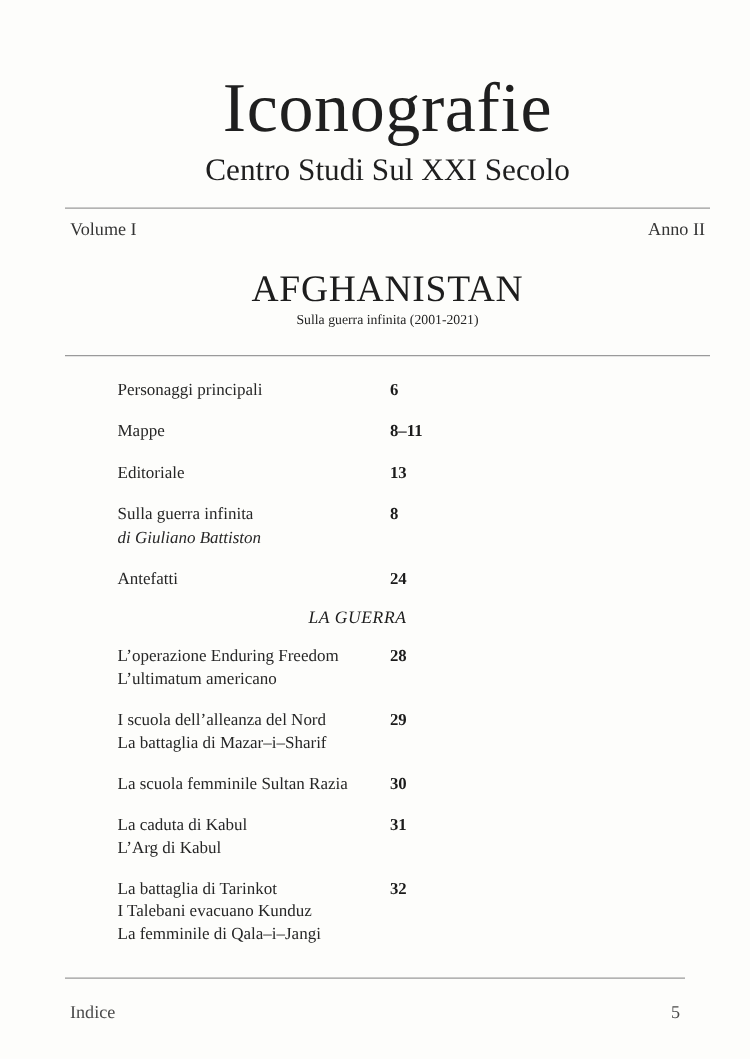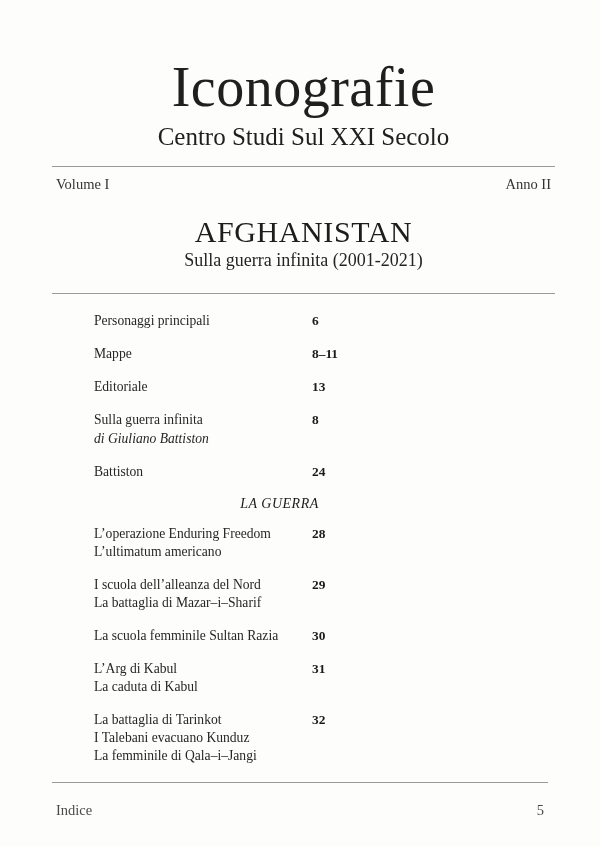--- a/index.html
+++ b/index.html
@@ -12,21 +12,21 @@
     background: #ffffff;
     font-family: "Liberation Serif", serif;
     color: #2b2b2b;
     overflow: hidden;
   }
   .page {
     position: relative;
     width: 600px;
     height: 847px;
     box-sizing: border-box;
-    padding: 44px 45px 40px 52px;
+    padding: 44px 32px 40px 52px;
     background: #fdfdfb;
   }
 
   
   .masthead {
     text-align: center;
     margin-top: 14px;
   }
   .journal-title {
     font-family: "Liberation Serif", serif;
@@ -66,21 +66,21 @@
   .issue-block {
     text-align: center;
     margin-top: 22px;
   }
   .issue-title {
     font-size: 30px;
     letter-spacing: 0.6px;
     color: #1d1d1d;
   }
   .issue-sub {
-    font-size: 18px;
+    font-size: 11px;
     margin-top: 1px;
     color: #242424;
   }
 
   .rule2 {
     border: 0;
     border-top: 1px solid #9a9a9a;
     margin: 22px 0 0 0;
   }
 
@@ -195,21 +195,21 @@
       </div>
       <div class="toc-entry">
         <div class="toc-lines">
           <div class="toc-line">Sulla guerra infinita</div>
           <div class="toc-line italic">di Giuliano Battiston</div>
         </div>
         <div class="toc-page">8</div>
       </div>
       <div class="toc-entry">
         <div class="toc-lines">
-          <div class="toc-line">Battiston</div>
+          <div class="toc-line">Antefatti</div>
         </div>
         <div class="toc-page">24</div>
       </div>
       <div class="toc-section">LA GUERRA</div>
       <div class="toc-entry">
         <div class="toc-lines">
           <div class="toc-line">L’operazione Enduring Freedom</div>
           <div class="toc-line">L’ultimatum americano</div>
         </div>
         <div class="toc-page">28</div>
@@ -222,22 +222,22 @@
         <div class="toc-page">29</div>
       </div>
       <div class="toc-entry">
         <div class="toc-lines">
           <div class="toc-line">La scuola femminile Sultan Razia</div>
         </div>
         <div class="toc-page">30</div>
       </div>
       <div class="toc-entry">
         <div class="toc-lines">
+          <div class="toc-line">La caduta di Kabul</div>
           <div class="toc-line">L’Arg di Kabul</div>
-          <div class="toc-line">La caduta di Kabul</div>
         </div>
         <div class="toc-page">31</div>
       </div>
       <div class="toc-entry">
         <div class="toc-lines">
           <div class="toc-line">La battaglia di Tarinkot</div>
           <div class="toc-line">I Talebani evacuano Kunduz</div>
           <div class="toc-line">La femminile di Qala–i–Jangi</div>
         </div>
         <div class="toc-page">32</div>

